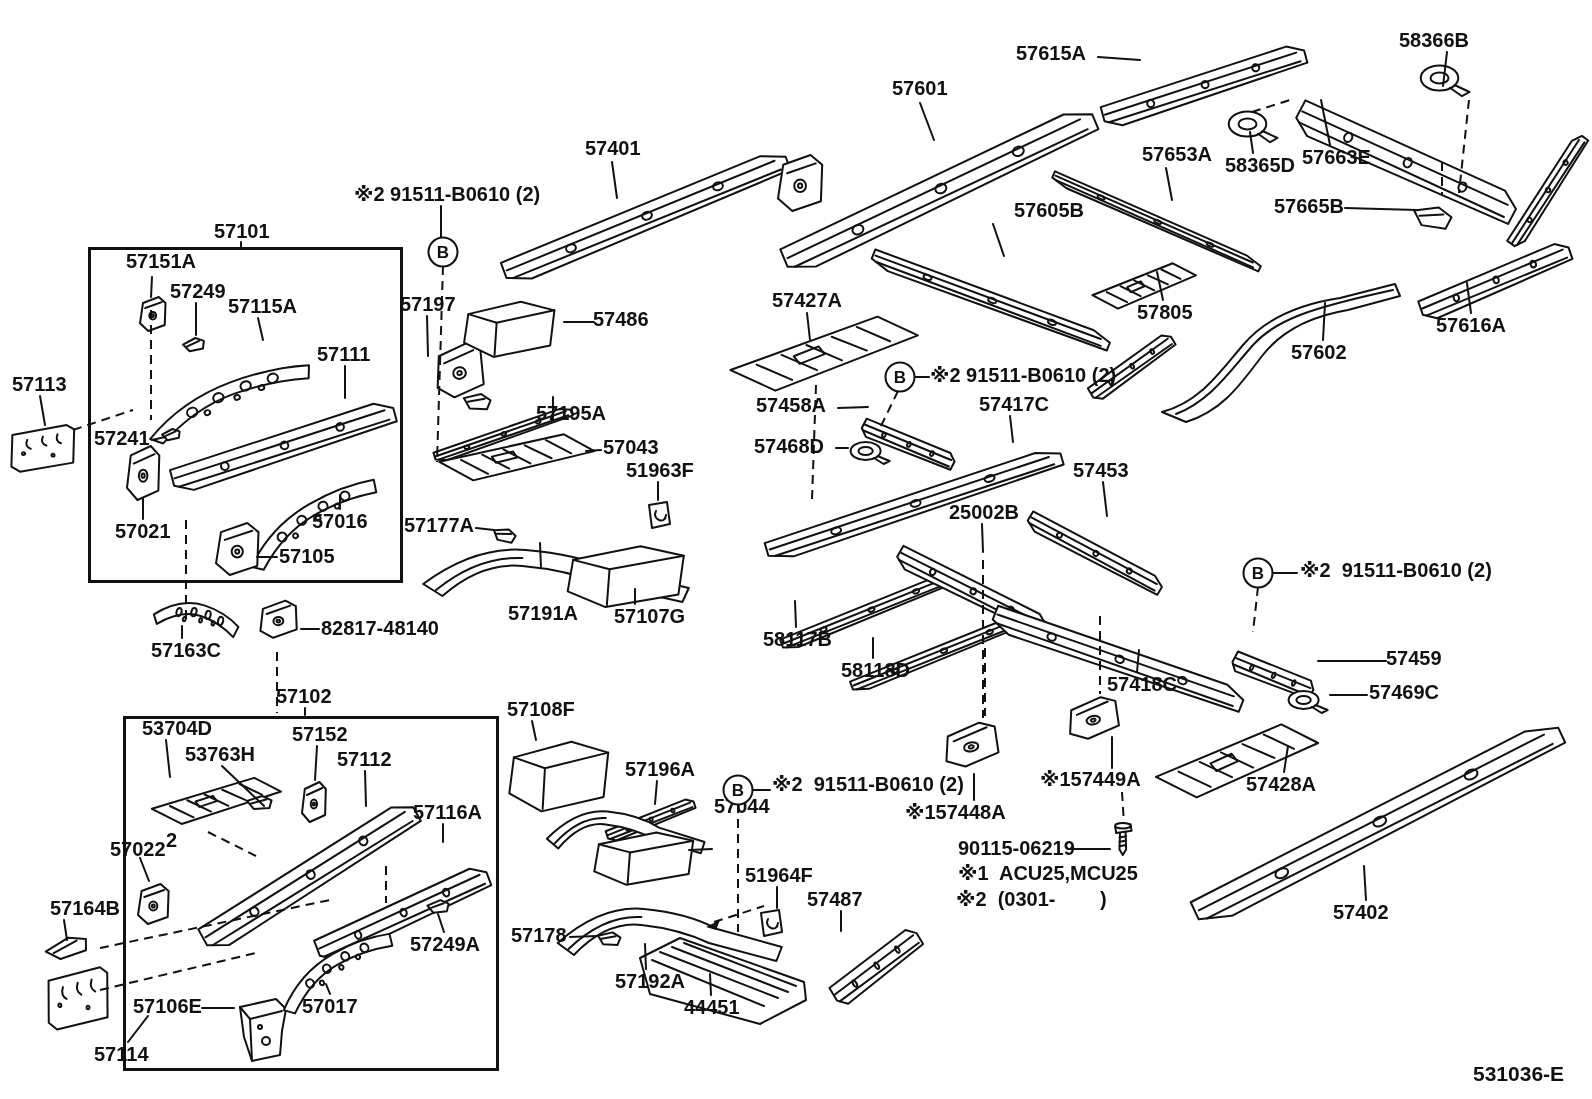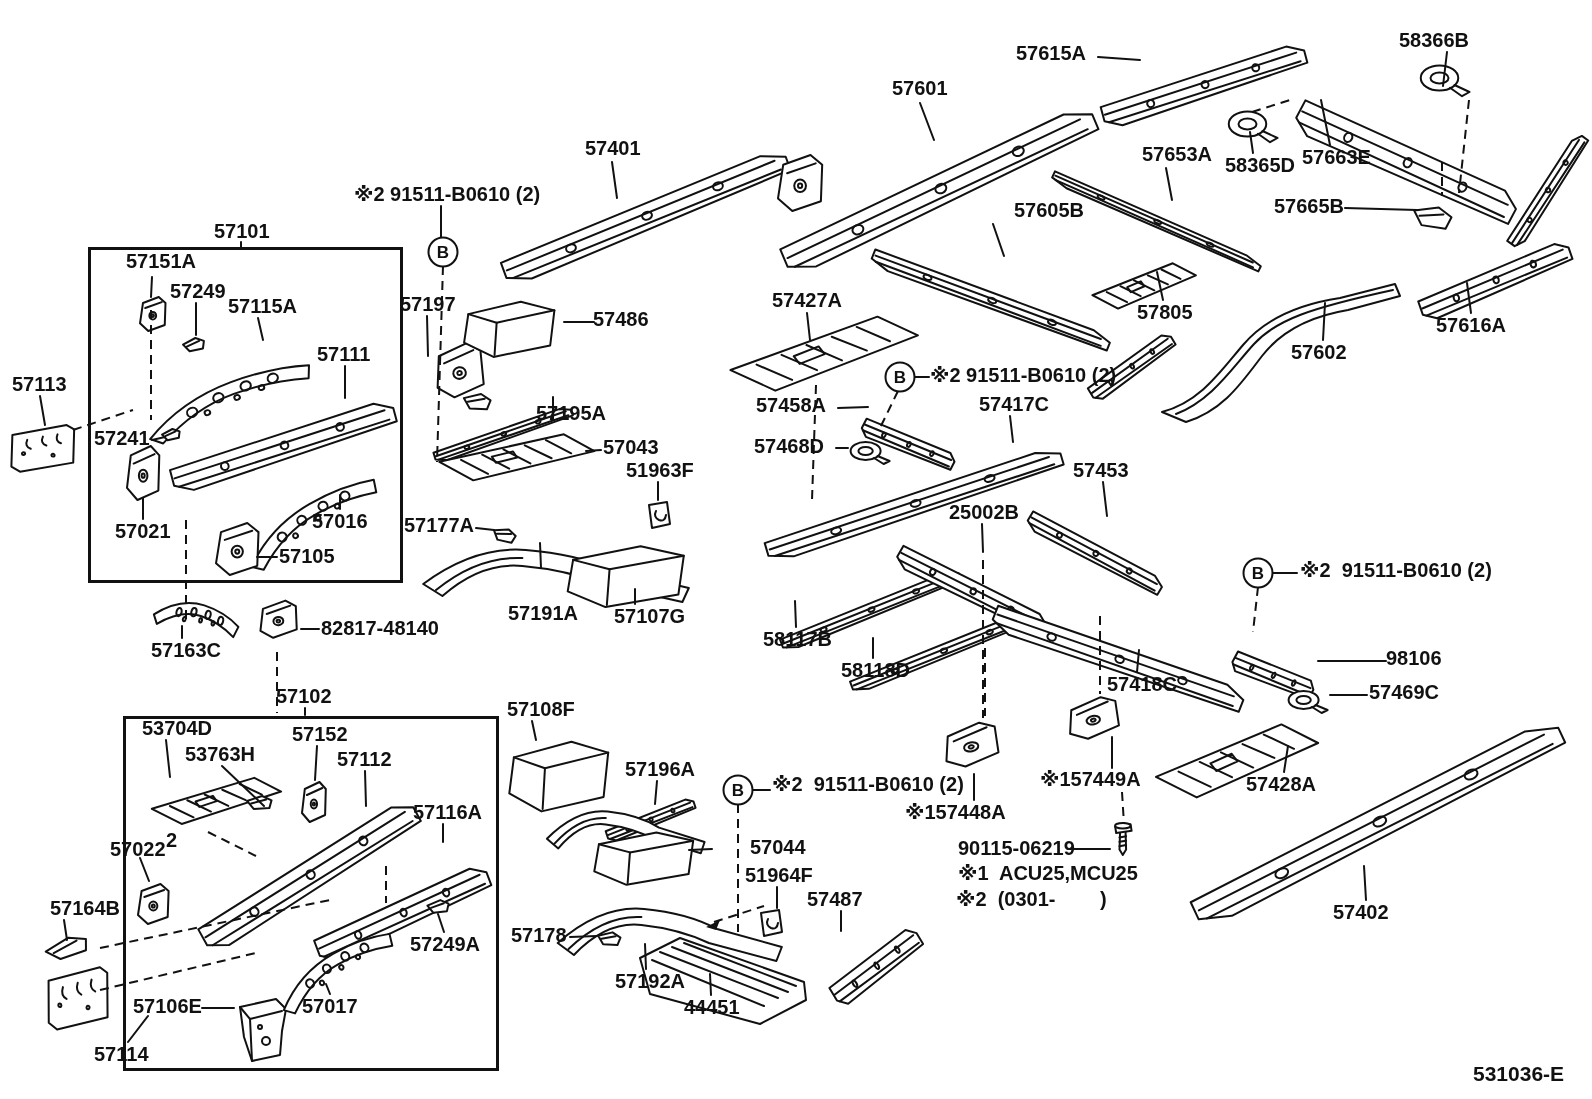--- a/index.html
+++ b/index.html
@@ -317,21 +317,21 @@
       <div class="lbl" style="left: 413px; top: 802px;">57116A</div>
       <div class="lbl" style="left: 110px; top: 839px;">57022</div>
       <div class="lbl" style="left: 166px; top: 830px;">2</div>
       <div class="lbl" style="left: 50px; top: 898px;">57164B</div>
       <div class="lbl" style="left: 94px; top: 1044px;">57114</div>
       <div class="lbl" style="left: 133px; top: 996px;">57106E</div>
       <div class="lbl" style="left: 302px; top: 996px;">57017</div>
       <div class="lbl" style="left: 410px; top: 934px;">57249A</div>
       <div class="lbl" style="left: 507px; top: 699px;">57108F</div>
       <div class="lbl" style="left: 625px; top: 759px;">57196A</div>
-      <div class="lbl" style="left: 714px; top: 837px; margin-left: 36px;">57044</div>
+      <div class="lbl" style="left: 714px; top: 796px;">57044</div>
       <div class="lbl" style="left: 745px; top: 865px;">51964F</div>
       <div class="lbl" style="left: 807px; top: 889px;">57487</div>
       <div class="lbl" style="left: 511px; top: 925px;">57178</div>
       <div class="lbl" style="left: 615px; top: 971px;">57192A</div>
       <div class="lbl" style="left: 684px; top: 997px;">44451</div>
       <div class="lbl" style="left: 593px; top: 309px;">57486</div>
       <div class="lbl" style="left: 536px; top: 375px; margin-top: 28px;">57195A</div>
       <div class="lbl" style="left: 603px; top: 437px;">57043</div>
       <div class="lbl" style="left: 626px; top: 460px;">51963F</div>
       <div class="lbl" style="left: 404px; top: 515px;">57177A</div>
@@ -351,21 +351,21 @@
       <div class="lbl" style="left: 1436px; top: 315px;">57616A</div>
       <div class="lbl" style="left: 772px; top: 290px;">57427A</div>
       <div class="lbl" style="left: 756px; top: 395px;">57458A</div>
       <div class="lbl" style="left: 754px; top: 436px;">57468D</div>
       <div class="lbl" style="left: 979px; top: 394px;">57417C</div>
       <div class="lbl" style="left: 949px; top: 502px;">25002B</div>
       <div class="lbl" style="left: 763px; top: 629px;">58117B</div>
       <div class="lbl" style="left: 841px; top: 660px;">58118D</div>
       <div class="lbl" style="left: 1073px; top: 460px;">57453</div>
       <div class="lbl" style="left: 1107px; top: 674px;">57418C</div>
-      <div class="lbl" style="left: 1386px; top: 648px;">98106</div>
+      <div class="lbl" style="left: 1386px; top: 648px;">57459</div>
       <div class="lbl" style="left: 1369px; top: 682px;">57469C</div>
       <div class="lbl" style="left: 1246px; top: 774px;">57428A</div>
       <div class="lbl" style="left: 1333px; top: 902px;">57402</div>
       <div class="lbl" style="left: 1040px; top: 769px;">※157449A</div>
       <div class="lbl" style="left: 905px; top: 802px;">※157448A</div>
       <div class="lbl" style="left: 958px; top: 838px;">90115-06219</div>
       <div class="lbl" style="left: 958px; top: 863px;">※1  ACU25,MCU25</div>
       <div class="lbl" style="left: 956px; top: 889px;">※2  (0301-        )</div>
       <div class="lbl" style="left: 354px; top: 184px;">※2 91511-B0610 (2)</div>
       <div class="lbl" style="left: 930px; top: 365px;">※2 91511-B0610 (2)</div>

